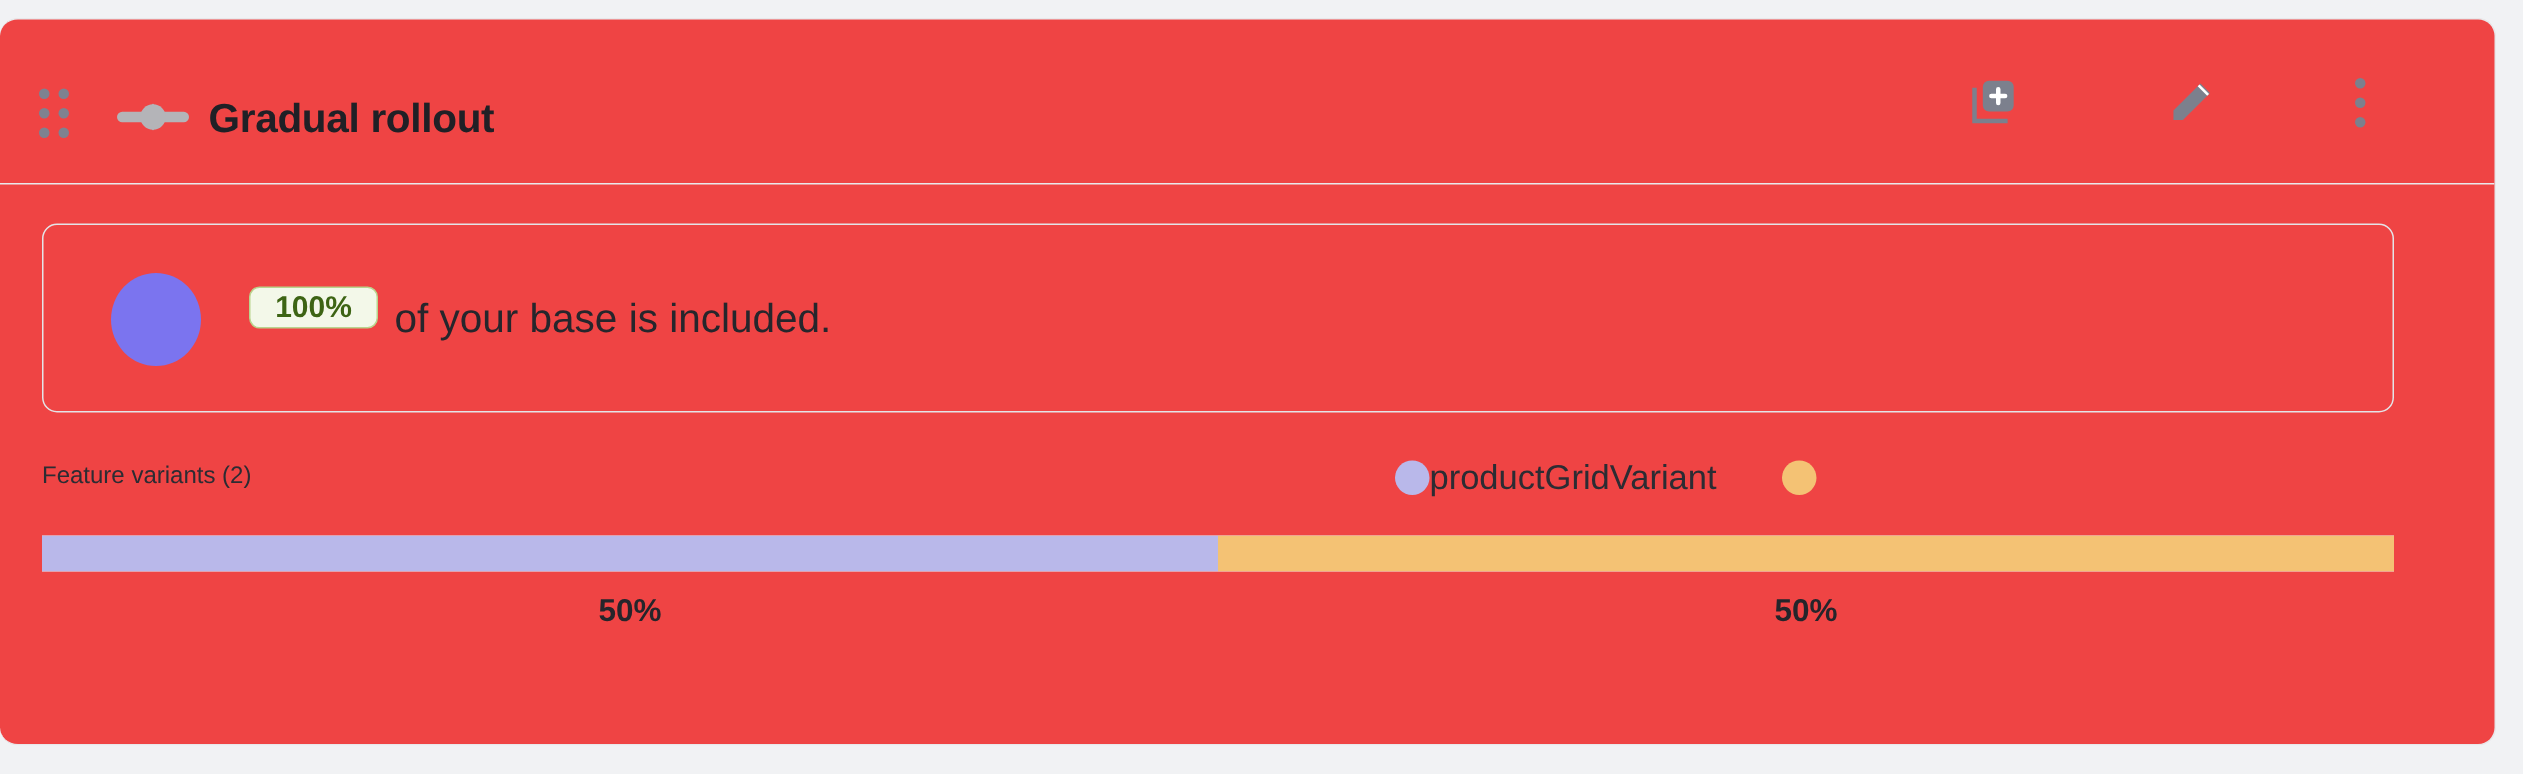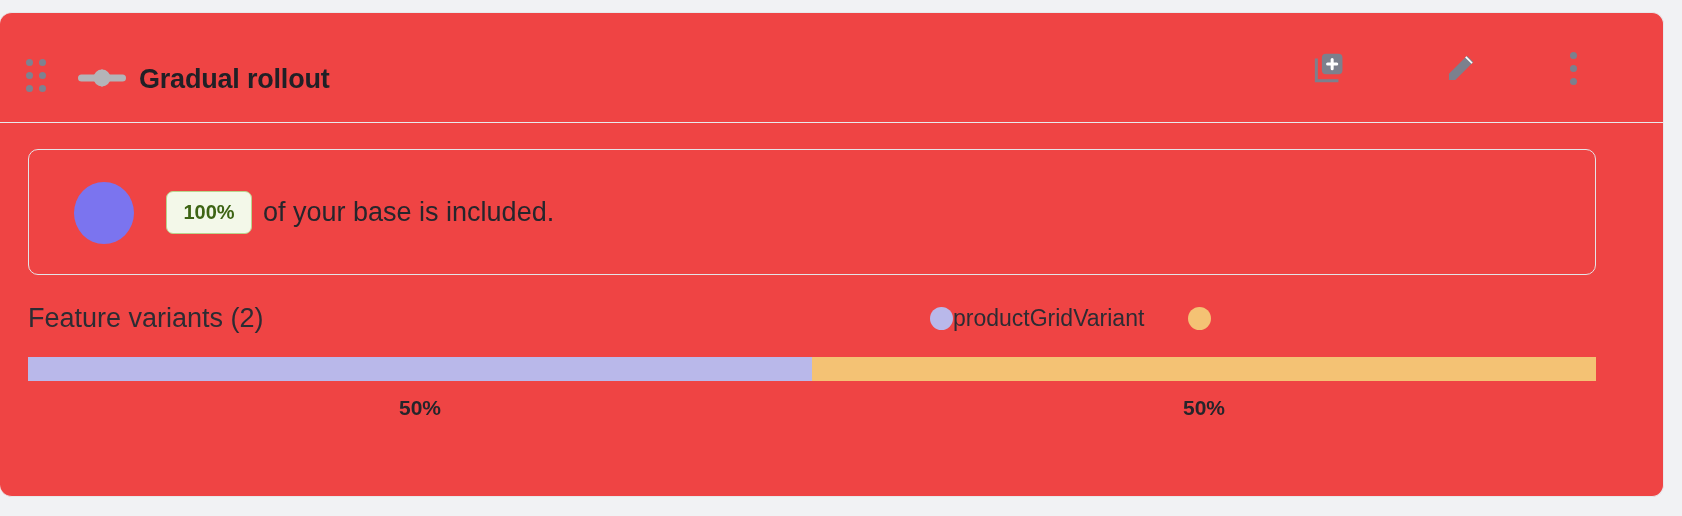--- a/index.html
+++ b/index.html
@@ -151,21 +151,21 @@
     height: 62px;
     border-radius: 50%;
     background: #7b74ef;
   }
 
   .pct-badge {
     position: absolute;
     left: 137px;
     top: 41px;
     min-width: 86px;
-    height: 43px;
+    height: 28px;
     border: 1px solid #b9d48d;
     background: #f3f8e9;
     border-radius: 7px;
     display: flex;
     align-items: center;
     justify-content: center;
     font-size: 20px;
     font-weight: 700;
     color: #3d6414;
   }
@@ -185,21 +185,21 @@
     position: absolute;
     left: 0;
     top: 172px;
     width: 1664px;
   }
 
   .variants-label {
     position: absolute;
     left: 28px;
     top: 8px;
-    font-size: 27px;
+    font-size: 16px;
     color: #2c2c33;
     line-height: 30px;
     white-space: nowrap;
   }
 
   .legend {
     position: absolute;
     left: 930px;
     top: 8px;
     display: flex;

